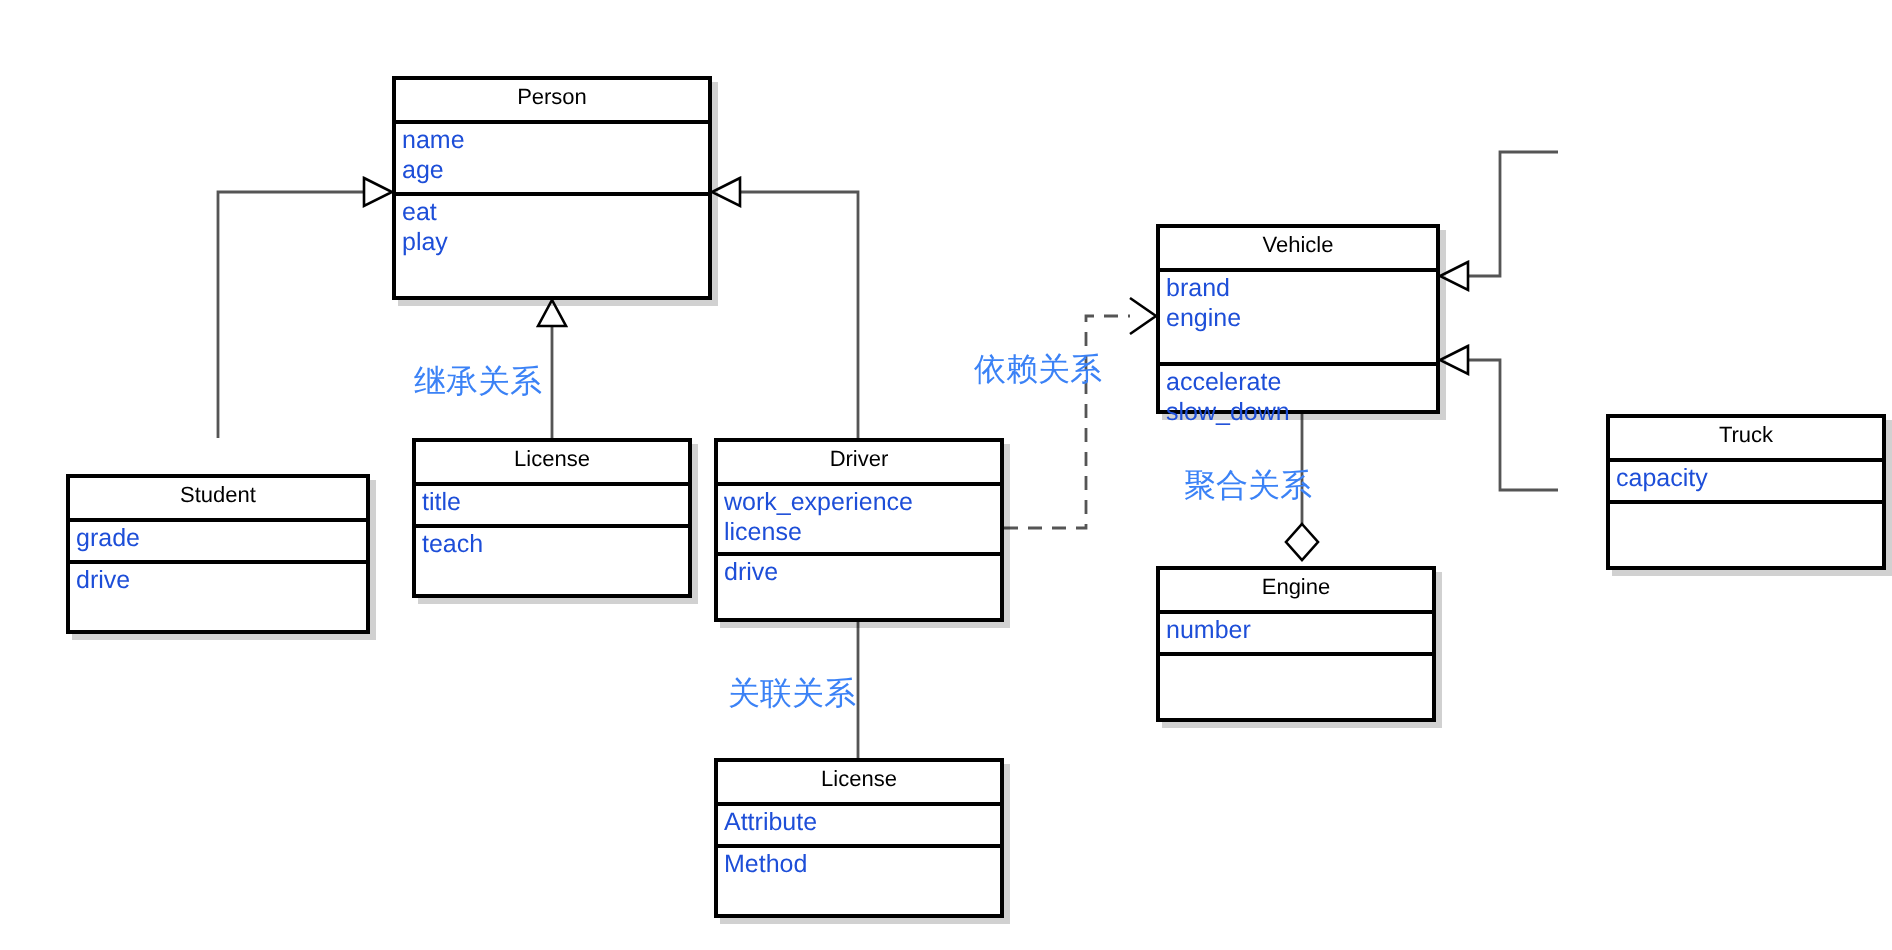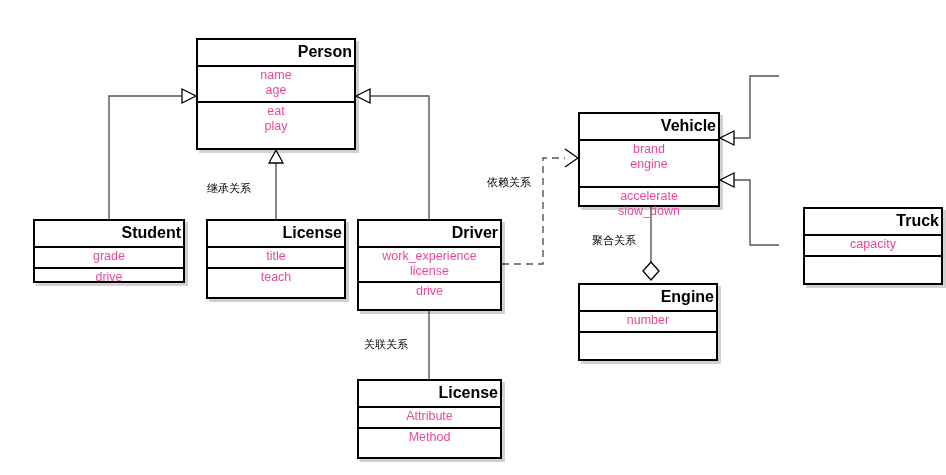--- a/index.html
+++ b/index.html
@@ -27,48 +27,47 @@
   }
   .uml-class {
     position: absolute;
     box-sizing: border-box;
     background: #ffffff;
     border: 2px solid #000000;
     box-shadow: 3px 3px 0 rgba(0,0,0,0.18);
     z-index: 5;
   }
   .uml-title {
-    text-align: right;
-    font-weight: bold;
-    font-size: 16px;
+    text-align: center;
+    font-weight: normal;
+    font-size: 11px;
     color: #000000;
     line-height: 1;
     padding: 4px 2px 5px 2px;
     border-bottom: 2px solid #000000;
     box-sizing: border-box;
   }
   .uml-section {
     box-sizing: border-box;
     padding: 1px 3px 2px 3px;
     font-size: 12.5px;
-    color: #ec4899;
+    color: #1d4ed8;
     overflow: hidden;
-    text-align: center;
   }
   .uml-section.attrs {
     border-bottom: 2px solid #000000;
   }
   .uml-row {
     line-height: 15px;
     white-space: nowrap;
   }
   .edge-label {
     position: absolute;
-    font-size: 11px;
-    color: #000000;
+    font-size: 16px;
+    color: #3b82f6;
     white-space: nowrap;
     z-index: 6;
     font-family: Liberation Serif, serif;
   }
 </style>
 </head>
 <body>
 
 <div id="canvas">
 
@@ -115,21 +114,21 @@
     <div class="uml-section attrs" style="height:36px;">
       <div class="uml-row">name</div>
       <div class="uml-row">age</div>
     </div>
     <div class="uml-section methods">
       <div class="uml-row">eat</div>
       <div class="uml-row">play</div>
     </div>
   </div>
 
-  <div class="uml-class" style="left:33px; top:219px; width:152px; height:64px;">
+  <div class="uml-class" style="left:33px; top:237px; width:152px; height:80px;">
     <div class="uml-title">Student</div>
     <div class="uml-section attrs" style="height:21px;">
       <div class="uml-row">grade</div>
     </div>
     <div class="uml-section methods">
       <div class="uml-row">drive</div>
     </div>
   </div>
 
   <div class="uml-class" style="left:206px; top:219px; width:140px; height:80px;">

